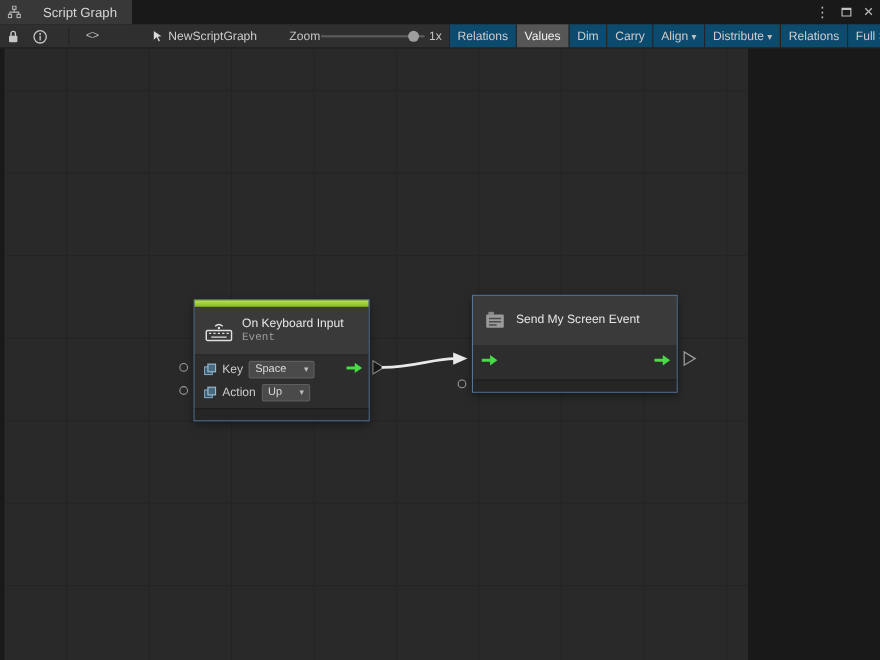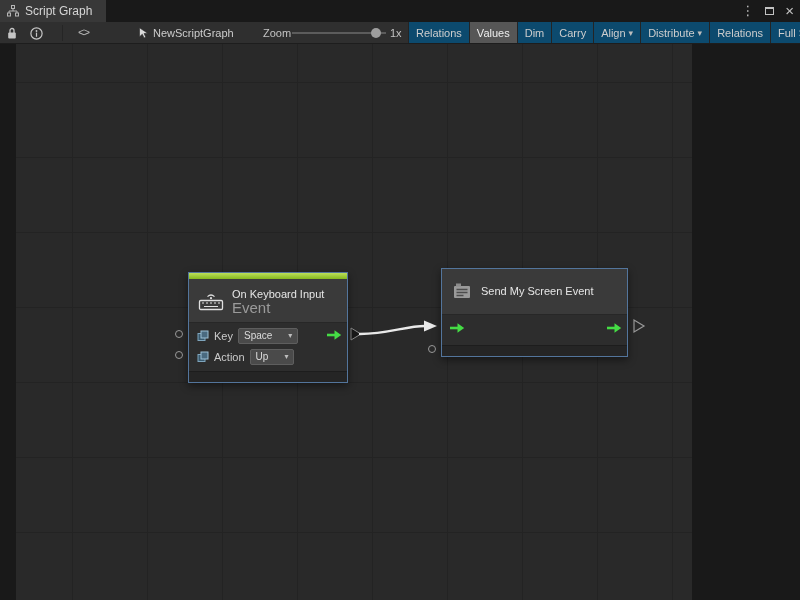--- a/index.html
+++ b/index.html
@@ -2,21 +2,21 @@
 <html><head>
 <meta charset="utf-8">
 <style>
   * { margin:0; padding:0; box-sizing:border-box; }
   html,body { width:800px; height:600px; overflow:hidden; background:#191919;
     font-family:"Liberation Sans", sans-serif; -webkit-font-smoothing:antialiased; }
 
   
   .titlebar { position:absolute; left:0; top:0; width:800px; height:22px; background:#191919; }
   .tab { position:absolute; left:0; top:0; height:22px; background:#383838;
-    display:flex; align-items:center; gap:6px; padding:0 14px 0 7px;
+    display:flex; align-items:center; gap:20px; padding:0 14px 0 7px;
     color:#d6d6d6; font-size:12px; }
   .win-icons { position:absolute; right:6px; top:0; height:22px; display:flex; align-items:center; gap:11px; color:#c2c2c2; }
   .win-icons .glyph { font-size:13px; line-height:22px; cursor:default; }
   .max-box { width:9px; height:8px; border:1px solid #c2c2c2; border-top:2px solid #c2c2c2; display:inline-block; }
 
   
   .toolbar { position:absolute; left:0; top:22px; width:800px; height:22px;
     background:#2f2f2f; border-bottom:1px solid #1d1d1d; color:#c3c3c3; font-size:11px; overflow:hidden; }
   .toolbar .abs { position:absolute; top:0; height:22px; display:flex; align-items:center; }
   .tb-sep { position:absolute; left:62px; top:3px; height:16px; width:1px; background:#252525; }
@@ -24,37 +24,37 @@
   .zoom-track { position:absolute; left:292px; top:10px; width:94px; height:2px; background:#5c5c5c; }
   .zoom-handle { position:absolute; left:371px; top:6px; width:10px; height:10px; border-radius:50%; background:#9e9e9e; }
   .tb-buttons { position:absolute; left:408px; top:0; height:22px; display:flex; }
   .tb-btn { height:22px; line-height:21px; padding:0 7px; background:#0c4a6e;
     border-left:1px solid #242424; color:#cdcdcd; white-space:nowrap; cursor:default;
     display:flex; align-items:center; gap:3px; }
   .tb-btn.active { background:#565656; color:#efefef; }
   .caret { font-size:9px; color:#bdbdbd; }
 
   
-  .canvas { position:absolute; left:16px; top:44px; width:676px; height:556px; background:#292929;
+  .canvas { position:absolute; left:4px; top:44px; width:676px; height:556px; background:#292929;
     background-image:
       linear-gradient(to right, #232323 1px, transparent 1px),
       linear-gradient(to bottom, #232323 1px, transparent 1px);
     background-size:75px 75px, 75px 75px;
     background-position:56px 0px, 0px 38px; }
 
   svg.overlay { position:absolute; left:0; top:0; width:800px; height:556px; pointer-events:none; }
 
   
   .node { position:absolute; background:#2c2c2c; border:1px solid #53759c;
     box-shadow:0 3px 8px rgba(0,0,0,.45); }
   .node-accent { height:6px; background:linear-gradient(#bce05a, #84b81f); }
   .node-header { background:#3a3a3a; border-bottom:1px solid #272727;
     display:flex; align-items:center; gap:8px; padding:0 9px; }
   .node-title { font-size:11px; color:#e6e6e6; line-height:13px; }
-  .node-sub { font-size:15px; color:#9b9b9b; line-height:11px; margin-top:1px; }
+  .node-sub { font-size:10px; color:#9b9b9b; line-height:11px; margin-top:1px;font-family:Liberation Mono, monospace; }
   .node-body { background:#2d2d2d; padding:2px 0 4px; }
   .port-row { position:relative; height:21px; display:flex; align-items:center; gap:5px;
     padding:0 8px; font-size:11px; color:#cbcbcb; }
   .dropdown { display:inline-flex; align-items:center; gap:16px; height:16px;
     background:#4a4a4a; border:1px solid #5e5e5e; border-radius:2px;
     padding:0 5px; font-size:10px; color:#dcdcdc; cursor:default; }
   .dropdown .caret { font-size:8px; }
   .node-footer { height:11px; background:#252525; border-top:1px solid #1d1d1d; }
   .row-arrow-right { position:absolute; right:5px; top:50%; transform:translateY(-50%); }
   .row-arrow-left  { position:absolute; left:7px;  top:50%; transform:translateY(-50%); }

